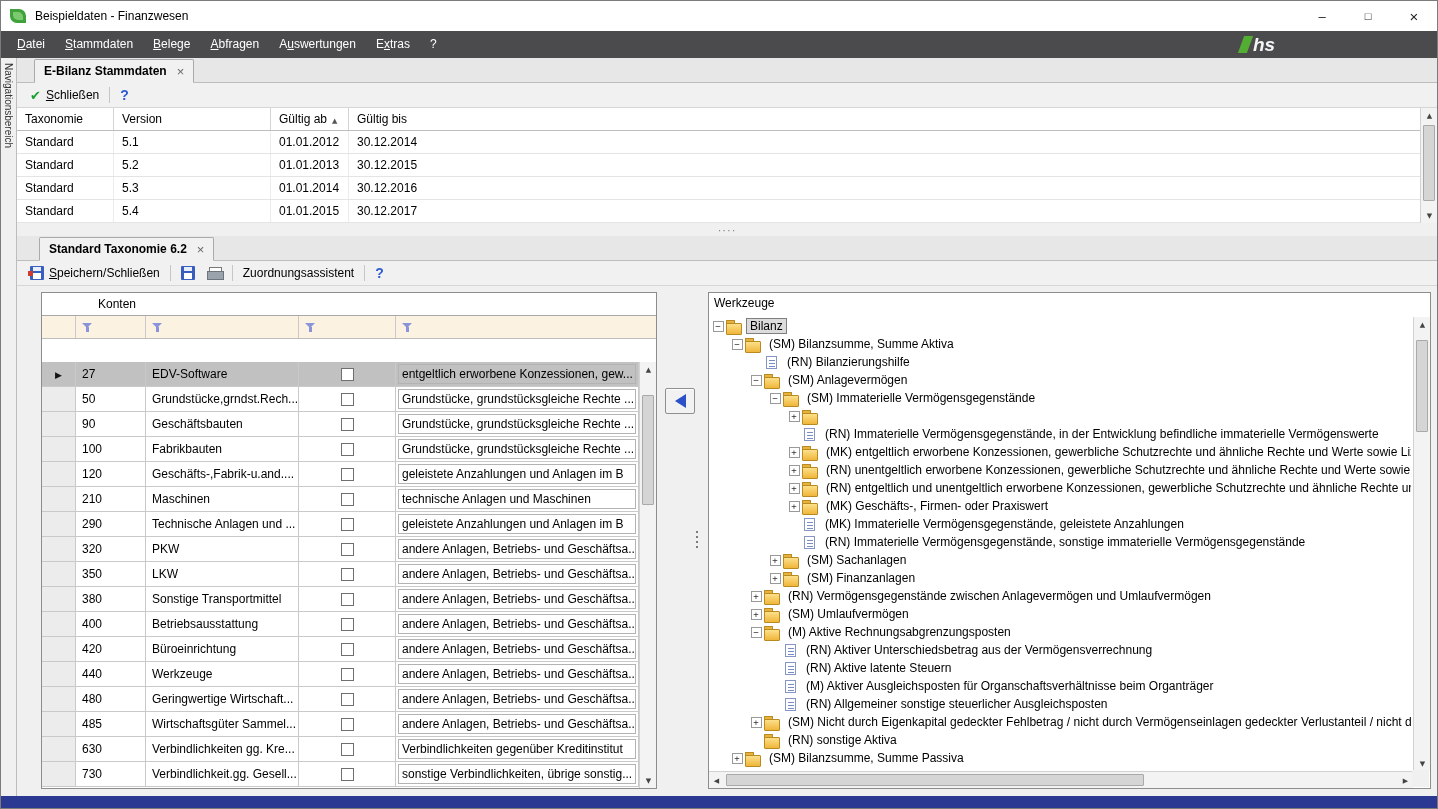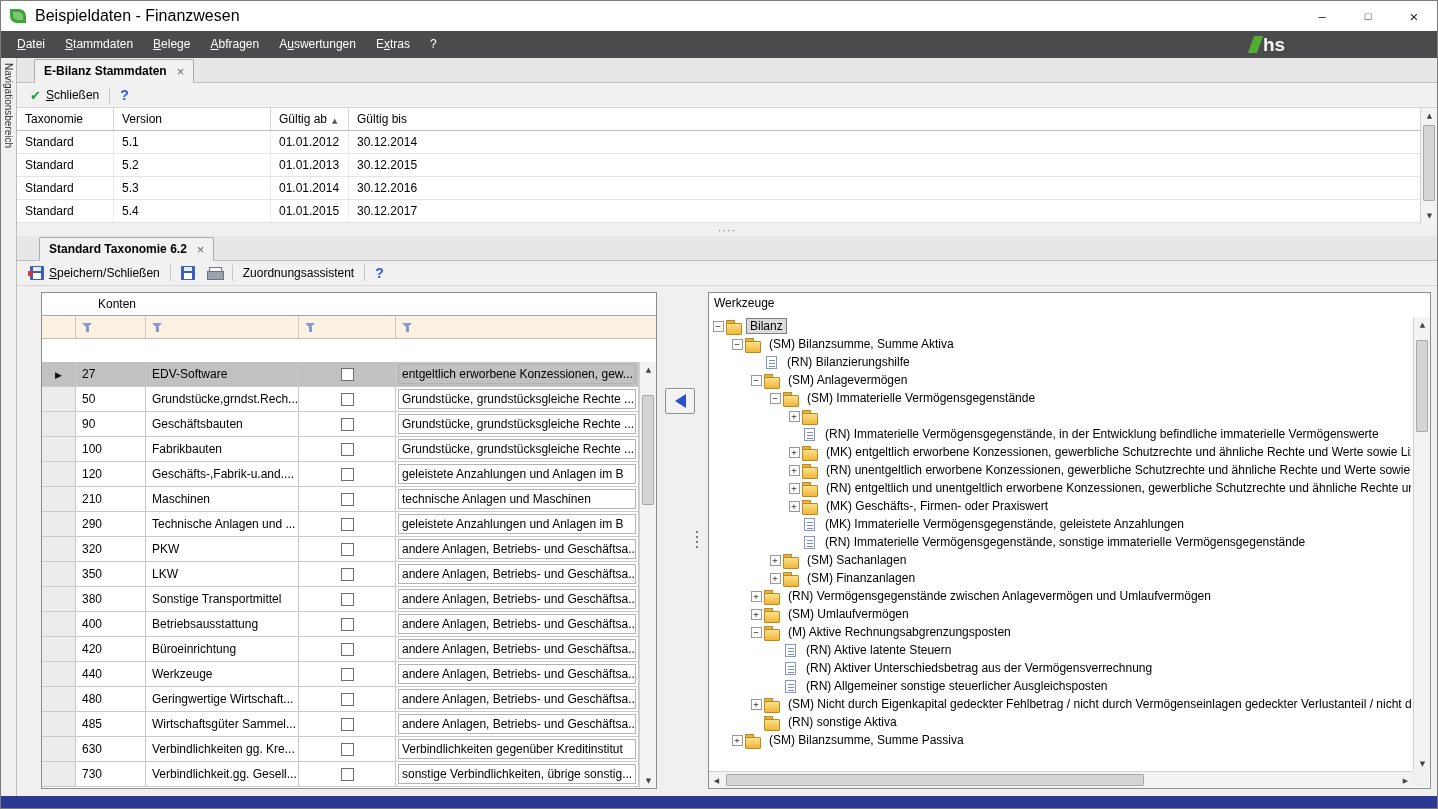--- a/index.html
+++ b/index.html
@@ -5,34 +5,34 @@
   * { box-sizing: border-box; margin: 0; padding: 0; }
   html,body { width:1438px; height:809px; }
   body { font-family:"Liberation Sans", sans-serif; font-size:12px; color:#000; background:#d8d8d8; }
   .window { position:relative; width:1438px; height:809px; background:#f0f0f0; border:1px solid #7b7b7b; overflow:hidden; }
 
   
   .titlebar { position:absolute; top:0; left:0; right:0; height:30px; background:#ffffff; display:flex; align-items:center; }
   .app-icon { width:16px; height:14px; margin-left:9px; position:relative; display:inline-block; }
   .app-icon::before { content:""; position:absolute; inset:0; background:#3fa23a; border-radius:0 7px 0 7px; }
   .app-icon::after { content:""; position:absolute; left:3px; top:3px; width:10px; height:8px; background:#7cc96f; border-radius:0 5px 0 5px; }
-  .title-text { margin-left:9px; font-size:16px; }
+  .title-text { margin-left:9px; font-size:12px; }
   .win-controls { margin-left:auto; display:flex; height:30px; }
   .win-btn { width:46px; height:30px; display:flex; align-items:center; justify-content:center; font-size:13px; color:#222; cursor:default; }
   .win-btn.max span { font-size:11px; }
   .win-btn.close span { font-size:15px; }
 
   
   .menubar { position:absolute; top:30px; left:0; right:0; height:27px; background:#4b4b4d; color:#fff; display:flex; align-items:center; padding-left:6px; }
   .menu-items { display:flex; height:27px; }
   .menu-item { padding:0 10px; line-height:27px; white-space:nowrap; }
   .hk { text-decoration:underline; }
   .brand { margin-left:auto; margin-right:12px; display:flex; align-items:center; }
   .logo-mark { width:9px; height:17px; background:#52ad32; transform:skewX(-20deg); margin-right:3px; }
-  .logo-hs { font-weight:bold; font-size:19px; line-height:19px; color:#f4f4f4; margin-right:12px; }
+  .logo-hs { font-style:italic; font-weight:bold; font-size:19px; line-height:19px; color:#f4f4f4; margin-right:22px; }
   .brand-name { font-weight:bold; font-size:13px; color:#86efac;margin-top:44px; }
 
   
   .navstrip { position:absolute; top:57px; left:0; width:16px; bottom:12px; background:#f0f0f0; border-right:1px solid #bdbdbd; }
   .vtext { writing-mode:vertical-rl; font-size:10px; color:#333; display:block; margin:5px auto 0 auto; white-space:nowrap; }
 
   
   .tabstrip { height:25px; background:#e7e7e7; border-bottom:1px solid #bdbdbd; position:relative; display:flex; align-items:flex-end; }
   .tab { display:flex; align-items:center; height:24px; margin-bottom:-1px; padding:0 9px; background:#f1f1f1; border:1px solid #aaaaaa; border-bottom:1px solid #f1f1f1; border-radius:2px 2px 0 0; font-weight:bold; white-space:nowrap; }
   .tab-close { margin-left:10px; color:#666; font-weight:normal; font-size:13px; line-height:13px; }
@@ -641,27 +641,33 @@
               <span class="texp-slot">
                 <span class="expander">−</span>
               </span>
               <span class="icon-folder"></span>
               <span class="tlabel">(M) Aktive Rechnungsabgrenzungsposten</span>
             </div>
             <div class="tnode">
               <span class="tindent" style="width: 57px;"></span>
               <span class="texp-slot"></span>
               <span class="icon-doc"></span>
+              <span class="tlabel">(RN) Aktiver Unterschiedsbetrag aus der Vermögensverrechnung</span>
+            </div>
+            <div class="tnode">
+              <span class="tindent" style="width: 57px;"></span>
+              <span class="texp-slot"></span>
+              <span class="icon-doc"></span>
               <span class="tlabel">(RN) Aktive latente Steuern</span>
             </div>
             <div class="tnode">
               <span class="tindent" style="width: 57px;"></span>
               <span class="texp-slot"></span>
               <span class="icon-doc"></span>
-              <span class="tlabel">(RN) Aktiver Unterschiedsbetrag aus der Vermögensverrechnung</span>
+              <span class="tlabel">(M) Aktiver Ausgleichsposten für Organschaftsverhältnisse beim Organträger</span>
             </div>
             <div class="tnode">
               <span class="tindent" style="width: 57px;"></span>
               <span class="texp-slot"></span>
               <span class="icon-doc"></span>
               <span class="tlabel">(RN) Allgemeiner sonstige steuerlicher Ausgleichsposten</span>
             </div>
             <div class="tnode">
               <span class="tindent" style="width: 38px;"></span>
               <span class="texp-slot">

